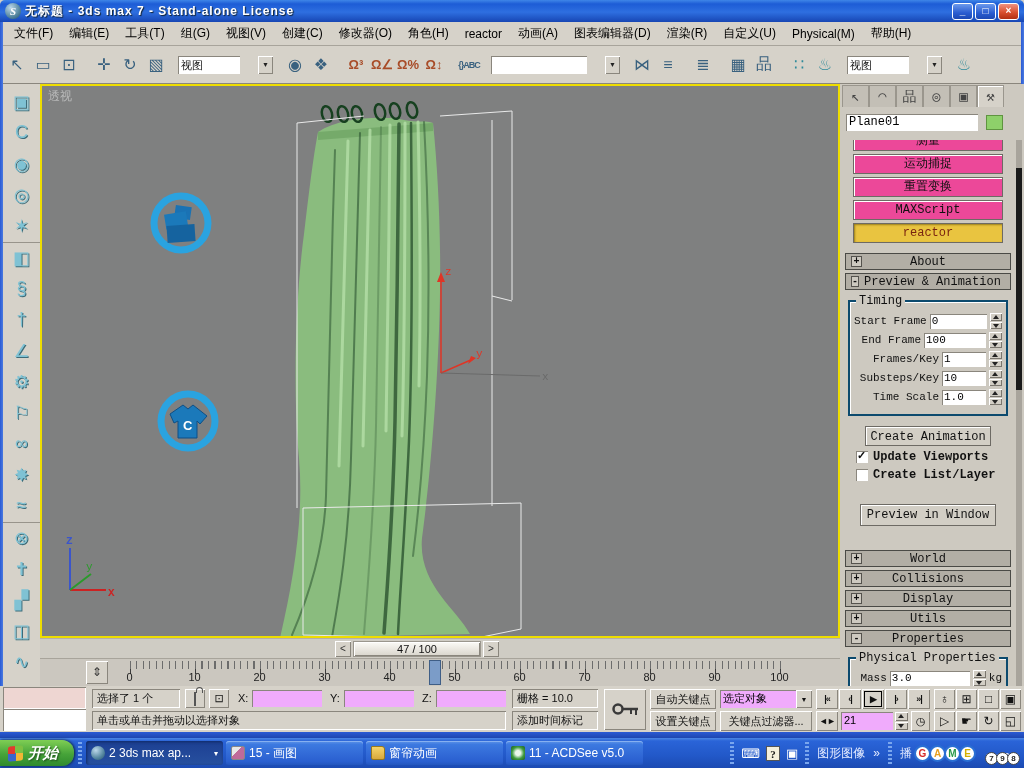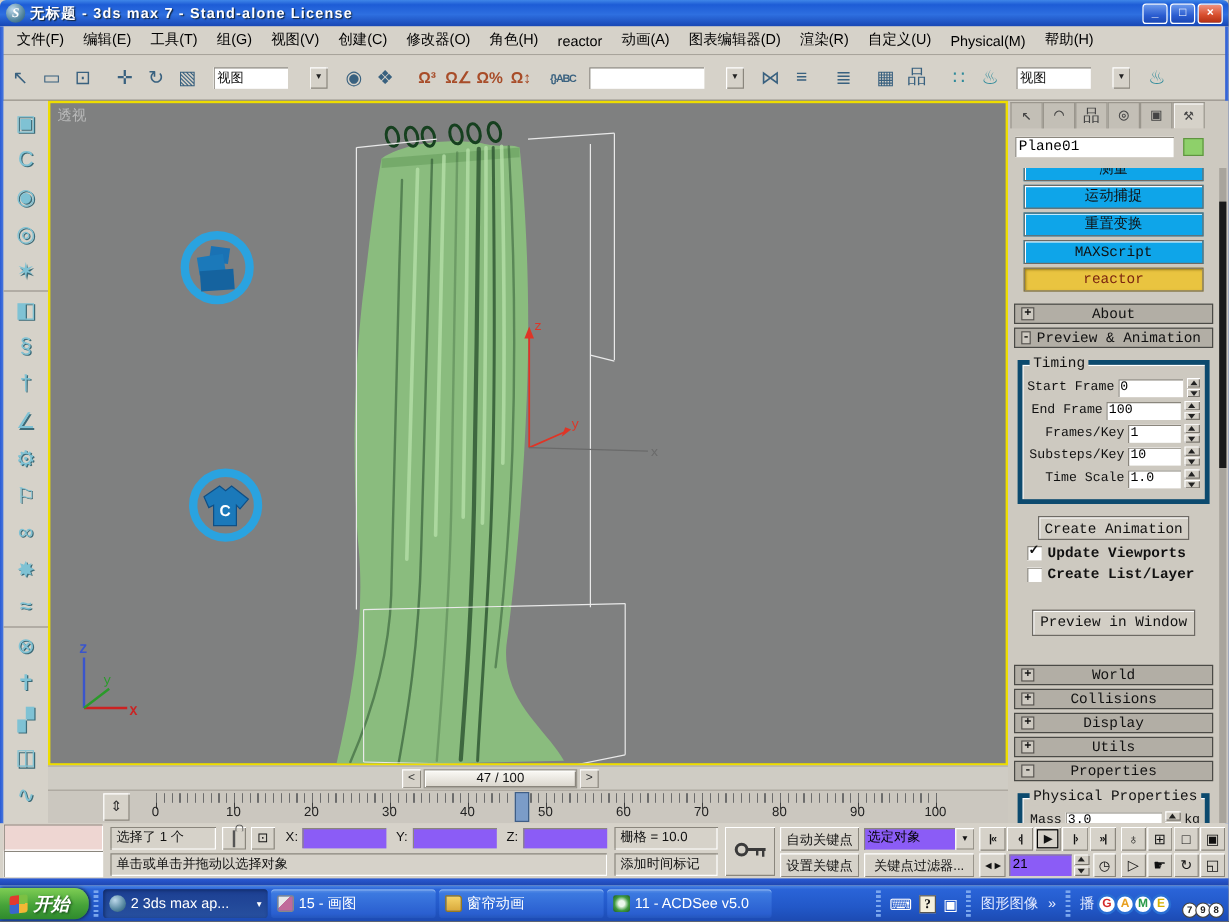--- a/index.html
+++ b/index.html
@@ -101,33 +101,33 @@
   .cmd-tab.active{background:#d6d2c9;box-shadow:inset 1px 1px 0 #fff;}
   #cp-name{position:absolute;left:6px;top:30px;width:132px;height:17px;background:#fff;
     box-shadow:inset 1px 1px 0 #8a867d;font-size:12px;line-height:17px;padding:0 3px;}
   #cp-swatch{position:absolute;left:146px;top:31px;width:17px;height:15px;
     background:#8ed06a;border:1px solid #5f9440;}
   #cp-scroll{position:absolute;left:176px;top:56px;width:6px;height:546px;background:#a8a49c;}
   #cp-thumb{position:absolute;left:0;top:28px;width:6px;height:222px;background:#1a1a1a;}
   #cp-content{position:absolute;left:0;top:56px;width:176px;height:546px;overflow:hidden;}
 
   .util-wrap{overflow:hidden;padding-top:0;height:110px;}
-  .ubtn{display:block;width:150px;height:20px;margin:3px auto 0 auto;background:#0ea5e9;
+  .ubtn{display:block;width:150px;height:20px;margin:3px auto 0 auto;background:#ec4899;
     border:1px solid #6d6a64;box-shadow:inset 1px 1px 0 #fff;
     font:12px/18px "Liberation Mono",monospace;text-align:center;color:#111;padding:0;}
   .ubtn.clipped{margin-top:-9px;}
   .ubtn.active-utility{background:#e9c440;box-shadow:inset 1px 1px 2px #9a7d1a;color:#7a2410;}
 
   .rollout{width:166px;margin:3px auto 0 auto;height:17px;background:#b2aea5;
     border:1px solid #4a4a46;display:flex;align-items:center;}
   .rsign{width:11px;height:11px;margin:0 5px;background:#cdc9c0;border:1px solid #55534e;
     font:bold 10px/9px "Liberation Mono",monospace;text-align:center;color:#111;}
   .rtitle{flex:1;text-align:center;font-size:12px;color:#111;padding-right:21px;white-space:nowrap;}
 
-  .group{position:relative;width:160px;margin:10px auto 0 auto;border:4px solid #0c4a6e;
+  .group{position:relative;width:160px;margin:10px auto 0 auto;border:2px solid #0c4a6e;
     box-shadow:1px 1px 0 #fff inset;padding:8px 4px 6px 4px;}
   .group-legend{position:absolute;top:-8px;left:6px;background:#cdc9c0;padding:0 3px;
     font-size:12px;color:#111;white-space:nowrap;}
   .trow{display:flex;align-items:center;gap:3px;margin:3px 0;}
   .tlabel{flex:1;text-align:right;font-size:11px;color:#111;white-space:nowrap;}
   .tfield{width:44px;height:15px;background:#fff;box-shadow:inset 1px 1px 0 #8a867d;
     font-size:11px;line-height:15px;padding:0 2px;overflow:hidden;}
   .tfield.wide{width:62px;}
   .spin{width:13px;height:16px;display:flex;flex-direction:column;gap:1px;}
   .su,.sd{flex:1;background:#d2cec5;box-shadow:inset 1px 1px 0 #fff,inset -1px -1px 0 #7a766e;
@@ -151,21 +151,21 @@
 
   
   #statusbar{position:absolute;left:0;top:686px;width:1024px;height:46px;background:#d6d2c9;}
   #listener-top{position:absolute;left:3px;top:1px;width:83px;height:22px;background:#eed6d2;
     box-shadow:inset 1px 1px 0 #8a867d,inset -1px -1px 0 #fff;}
   #listener-bottom{position:absolute;left:3px;top:23px;width:83px;height:22px;background:#fff;
     box-shadow:inset 1px 1px 0 #8a867d,inset -1px -1px 0 #fff;}
   .spanel{position:absolute;background:#d6d2c9;box-shadow:inset 1px 1px 0 #8a867d,
     inset -1px -1px 0 #fff;font-size:11px;line-height:19px;padding:0 5px;color:#111;
     white-space:nowrap;overflow:hidden;}
-  .sfield{position:absolute;background:#8b5cf6;box-shadow:inset 1px 1px 0 #8a867d;
+  .sfield{position:absolute;background:#f0abfc;box-shadow:inset 1px 1px 0 #8a867d;
     font-size:11px;line-height:17px;padding:0 3px;}
   .slabel{position:absolute;font-size:11px;color:#111;}
   .sbtn{position:absolute;background:#d6d2c9;box-shadow:inset 1px 1px 0 #fff,
     inset -1px -1px 0 #8a867d;font-size:11px;text-align:center;color:#111;border:none;padding:0;}
   .lockbody{width:10px;height:7px;background:#c8c4bb;border:1px solid #555;margin:8px auto 0 auto;
     position:relative;}
   .lockbody::before{content:"";position:absolute;top:-6px;left:1px;width:5px;height:5px;
     border:1.5px solid #555;border-bottom:none;border-radius:4px 4px 0 0;}
   .pb{font-size:9px;font-weight:bold;line-height:20px;letter-spacing:-1px;}
   .play-outline{outline:1px solid #000;outline-offset:-3px;}

